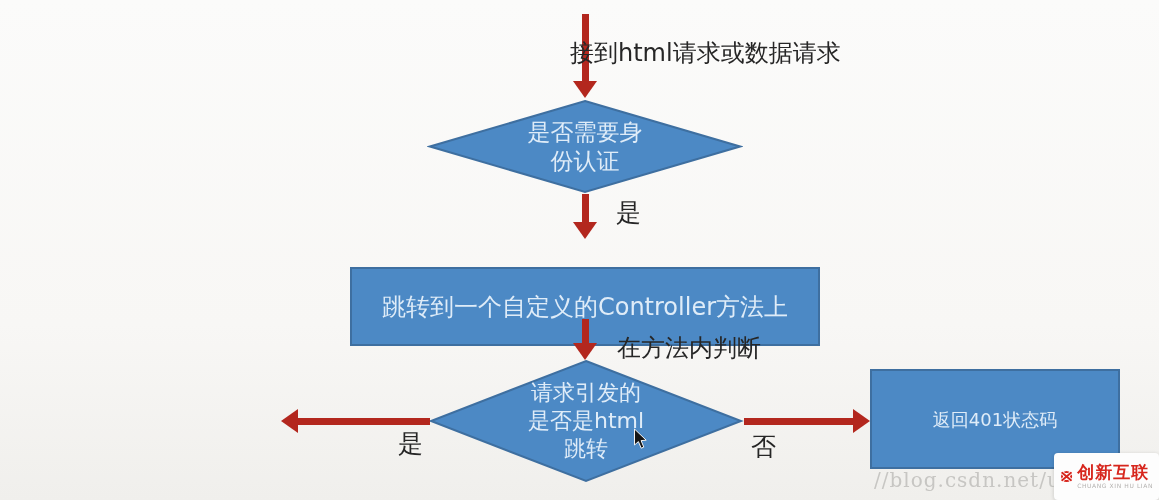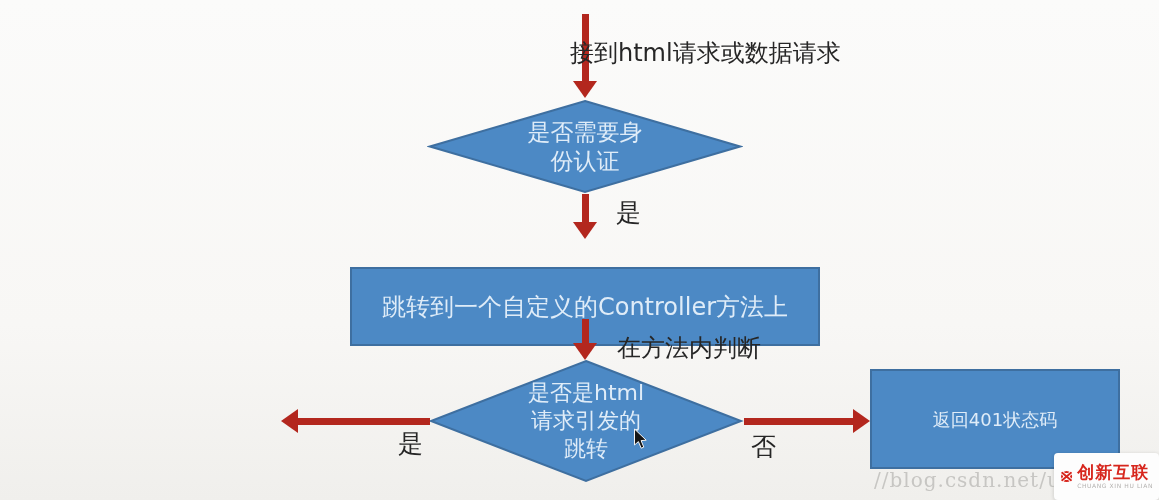--- a/index.html
+++ b/index.html
@@ -142,22 +142,22 @@
     <div class="shaft"></div>
     <div class="head"></div>
   </div>
   <div class="edge-label" style="left:617px; top:334px; font-size:24px;text-align:center;">在方法内判断</div>
 
   <div class="diamond" style="left:428px; top:359px; width:316px; height:124px;">
     <svg width="316" height="124" viewBox="0 0 316 124">
       <polygon points="158,2 313,62 158,122 3,62" fill="#4c89c5" stroke="#3e6fa0" stroke-width="2"></polygon>
     </svg>
     <div class="dtext" style="font-size:22px; line-height:28px;">
+      <span>请求引发的</span>
       <span>是否是html</span>
-      <span>请求引发的</span>
       <span>跳转</span>
     </div>
   </div>
 
   <div class="harrow" style="left:281px; top:409px; width:149px; height:24px;">
     <div class="head-left"></div>
     <div class="shaft"></div>
   </div>
   <div class="edge-label" style="left:398px; top:430px;">是</div>
 

